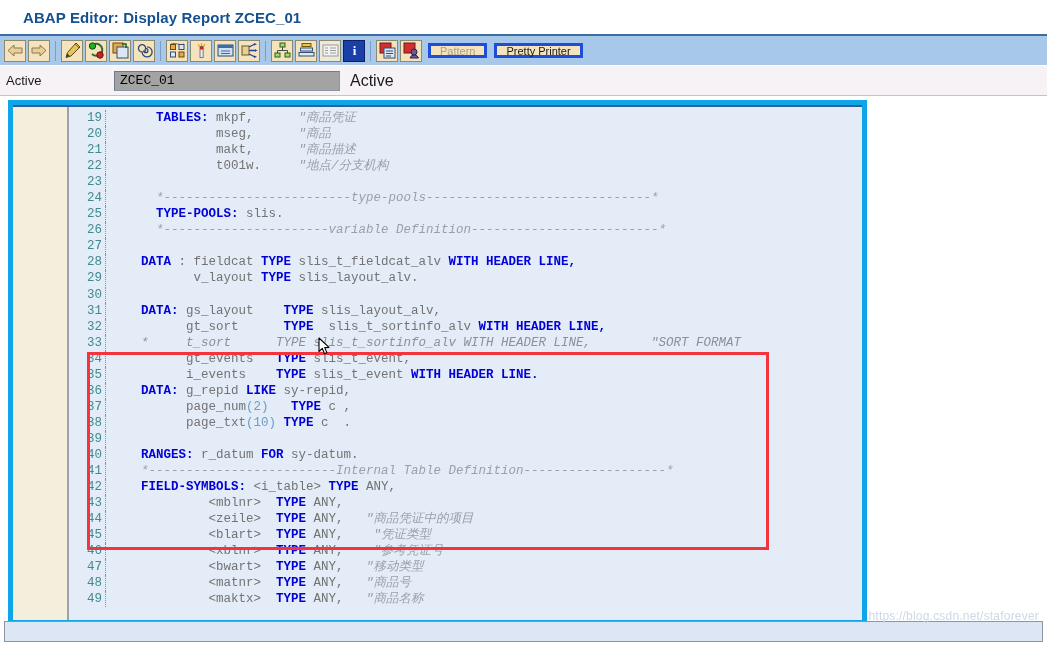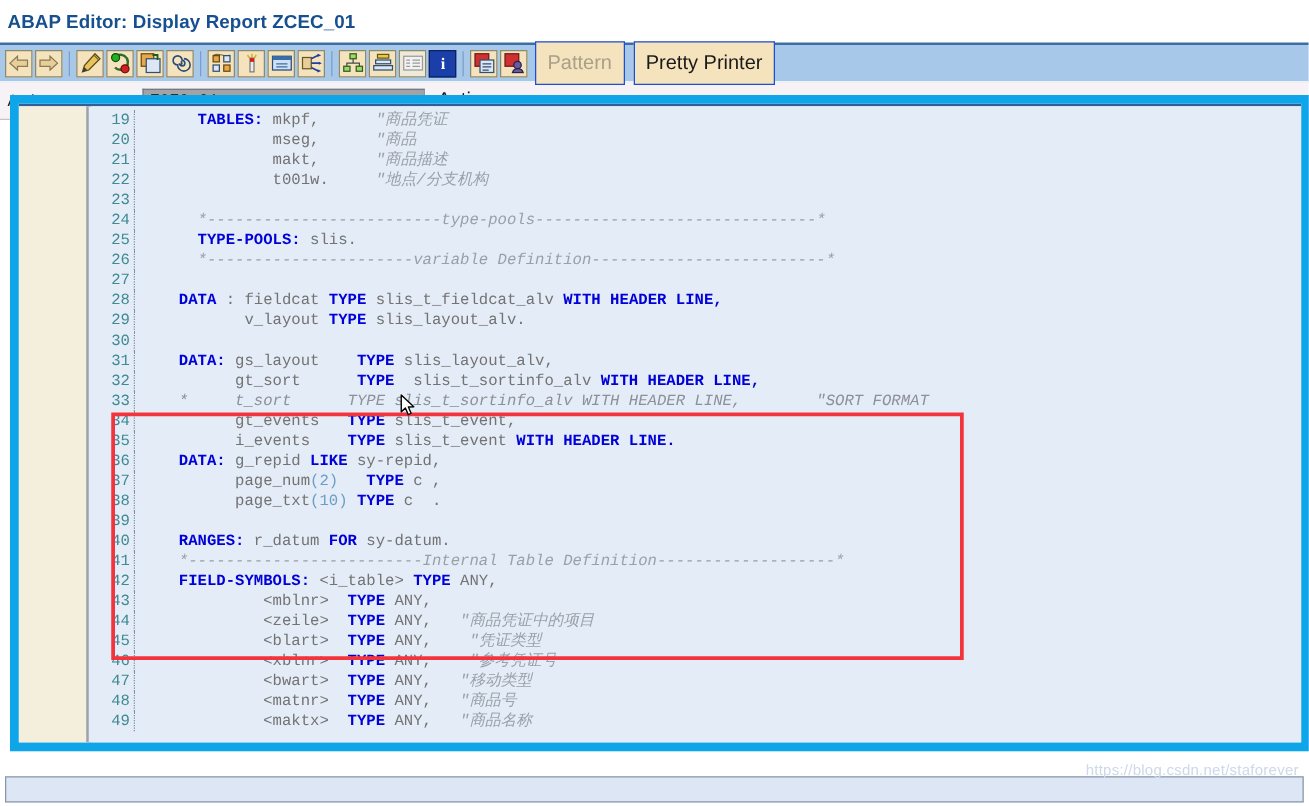--- a/index.html
+++ b/index.html
@@ -14,21 +14,21 @@
     position: relative;
     width: 1047px; height: 645px;
     background: #ffffff;
   }
 
   
   .titlebar {
     height: 36px;
     background: #ffffff;
     display: flex; align-items: center;
-    padding-left: 6px;
+    padding-left: 23px;
     border-bottom: 2px solid #3c6ea5;
   }
   .titlebar .title {
     font-size: 15px;
     font-weight: bold;
     color: #16508f;
     letter-spacing: 0.1px;
   }
 
   
@@ -50,27 +50,27 @@
     margin: 0 1px;
     background: #f4e3bc;
     border: 1px solid #8a8a72;
     display: flex; align-items: center; justify-content: center;
     flex: 0 0 auto;
     position: relative;
     cursor: pointer;
   }
   .tbtn svg { display:block; }
   .txtbtn {
-    height: 35px;
+    height: 15px;
     margin: 0 2px 0 5px;
     padding: 0 9px;
     background: #f4e3bc;
-    border: 1px solid #1d4ed8;
-    display: flex; align-items: center;
-    font-size: 16px;
+    border: 3px solid #1d4ed8;
+    display: flex; align-items: center;
+    font-size: 11px;
     color: #1a1a1a;
     flex: 0 0 auto;
     cursor: pointer;
   }
   .txtbtn.disabled { color: #a9a08a; cursor: default; }
 
   
   .reportrow {
     height: 30px;
     background: #f7f2f6;
@@ -96,23 +96,23 @@
     flex: 0 0 auto;
   }
   .reportrow .status {
     margin-left: 10px;
     font-size: 16px; color: #1a1a1a;
   }
 
   
   .editorwrap {
     position: absolute;
-    left: 8px; top: 76px;
-    width: 1040px; height: 525px;
-    border: 7px solid #0ea5e9;
+    left: 8px; top: 100px;
+    width: 859px; height: 525px;
+    border: 5px solid #0ea5e9;
     background: #e4ecf7;
     overflow: hidden;
   }
   .editorwrap .topline {
     position:absolute; left:0; top:0; right:0; height:2px;
     background:#2f5f96;
   }
   .gutter-margin {
     position: absolute;
     left: 0; top: 2px; bottom: 0;

